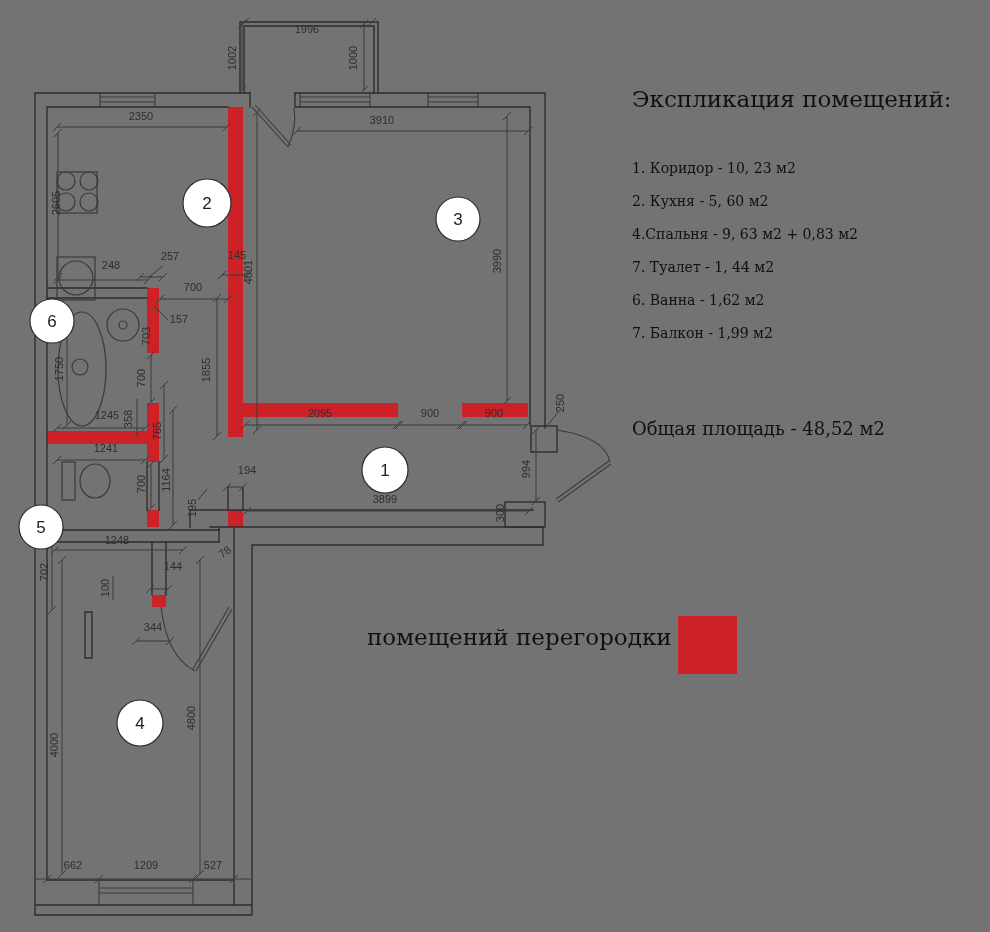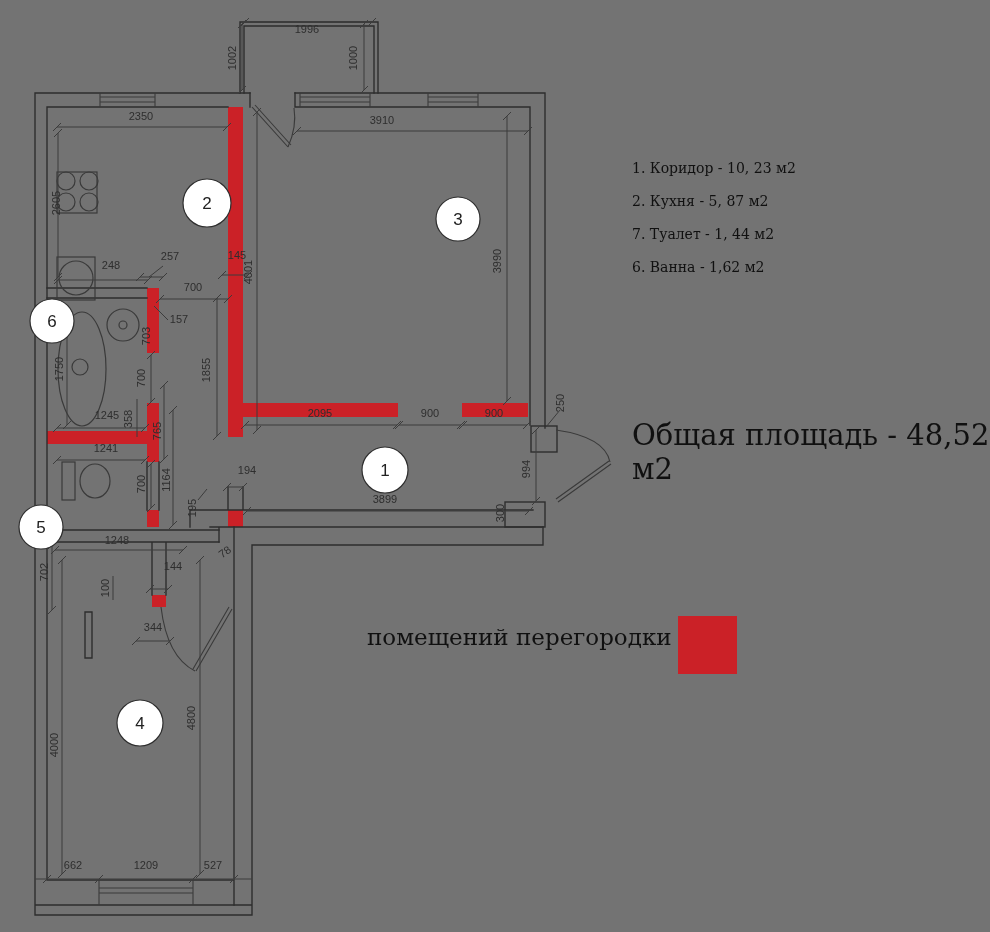--- a/index.html
+++ b/index.html
@@ -10,21 +10,21 @@
   .thin{stroke:#3a3a3a;stroke-width:1.1;fill:none;}
   .fixture{stroke:#3a3a3a;stroke-width:1.2;fill:none;}
   .dimline,.tick,.leader{stroke:#3c3c3c;stroke-width:1;fill:none;}
   .dimtext{font:11px "Liberation Sans",sans-serif;fill:#2e2e2e;}
   .roomcircle{fill:#ffffff;stroke:#2e2e2e;stroke-width:1.2;}
   .roomtext{font:17px "Liberation Sans",sans-serif;fill:#222;}
   .legend{position:absolute;color:#101010;font-family:"DejaVu Serif","Liberation Serif",serif;}
   .legend-title{left:632px;top:86px;font-size:23px;}
   .legend-list{left:632px;top:152px;list-style:none;margin:0;padding:0;font-size:14px;}
   .legend-list li{height:33px;line-height:33px;}
-  .legend-total{left:632px;top:418px;font-size:29px;}
+  .legend-total{left:632px;top:418px;font-size:18px;}
   .demolished-label{left:367px;top:624px;font-size:23px;}
   .demolished-swatch{position:absolute;left:678px;top:616px;width:59px;height:58px;}
 </style>
 </head>
 <body>
 
 <div class="canvas">
 
   <svg id="plan-svg" width="990" height="932" viewBox="0 0 990 932">
 
@@ -275,22 +275,25 @@
         <text x="458" y="219" dy=".35em" text-anchor="middle" class="roomtext">3</text>
         <circle cx="140" cy="723" r="23" class="roomcircle"></circle>
         <text x="140" y="723" dy=".35em" text-anchor="middle" class="roomtext">4</text>
         <circle cx="41" cy="527" r="22" class="roomcircle"></circle>
         <text x="41" y="527" dy=".35em" text-anchor="middle" class="roomtext">5</text>
         <circle cx="52" cy="321" r="22" class="roomcircle"></circle>
         <text x="52" y="321" dy=".35em" text-anchor="middle" class="roomtext">6</text>
       </g>
   </svg>
 
+  <div class="legend legend-title">Экспликация помещений:</div>
   <ul class="legend legend-list">
     <li>1. Коридор - 10, 23 м2</li>
-    <li>2. Кухня - 5, 87 м2</li>
+    <li>2. Кухня - 5, 60 м2</li>
+    <li>4.Спальня - 9, 63 м2 + 0,83 м2</li>
     <li>7. Туалет - 1, 44 м2</li>
     <li>6. Ванна - 1,62 м2</li>
+    <li>7. Балкон - 1,99 м2</li>
   </ul>
   <div class="legend legend-total">Общая площадь - 48,52 м2</div>
   <div class="legend demolished-label">помещений перегородки</div>
   <div class="demolished-swatch" id="swatch" style="background: rgb(203, 33, 39);"></div>
 </div>
 
 </body></html>

